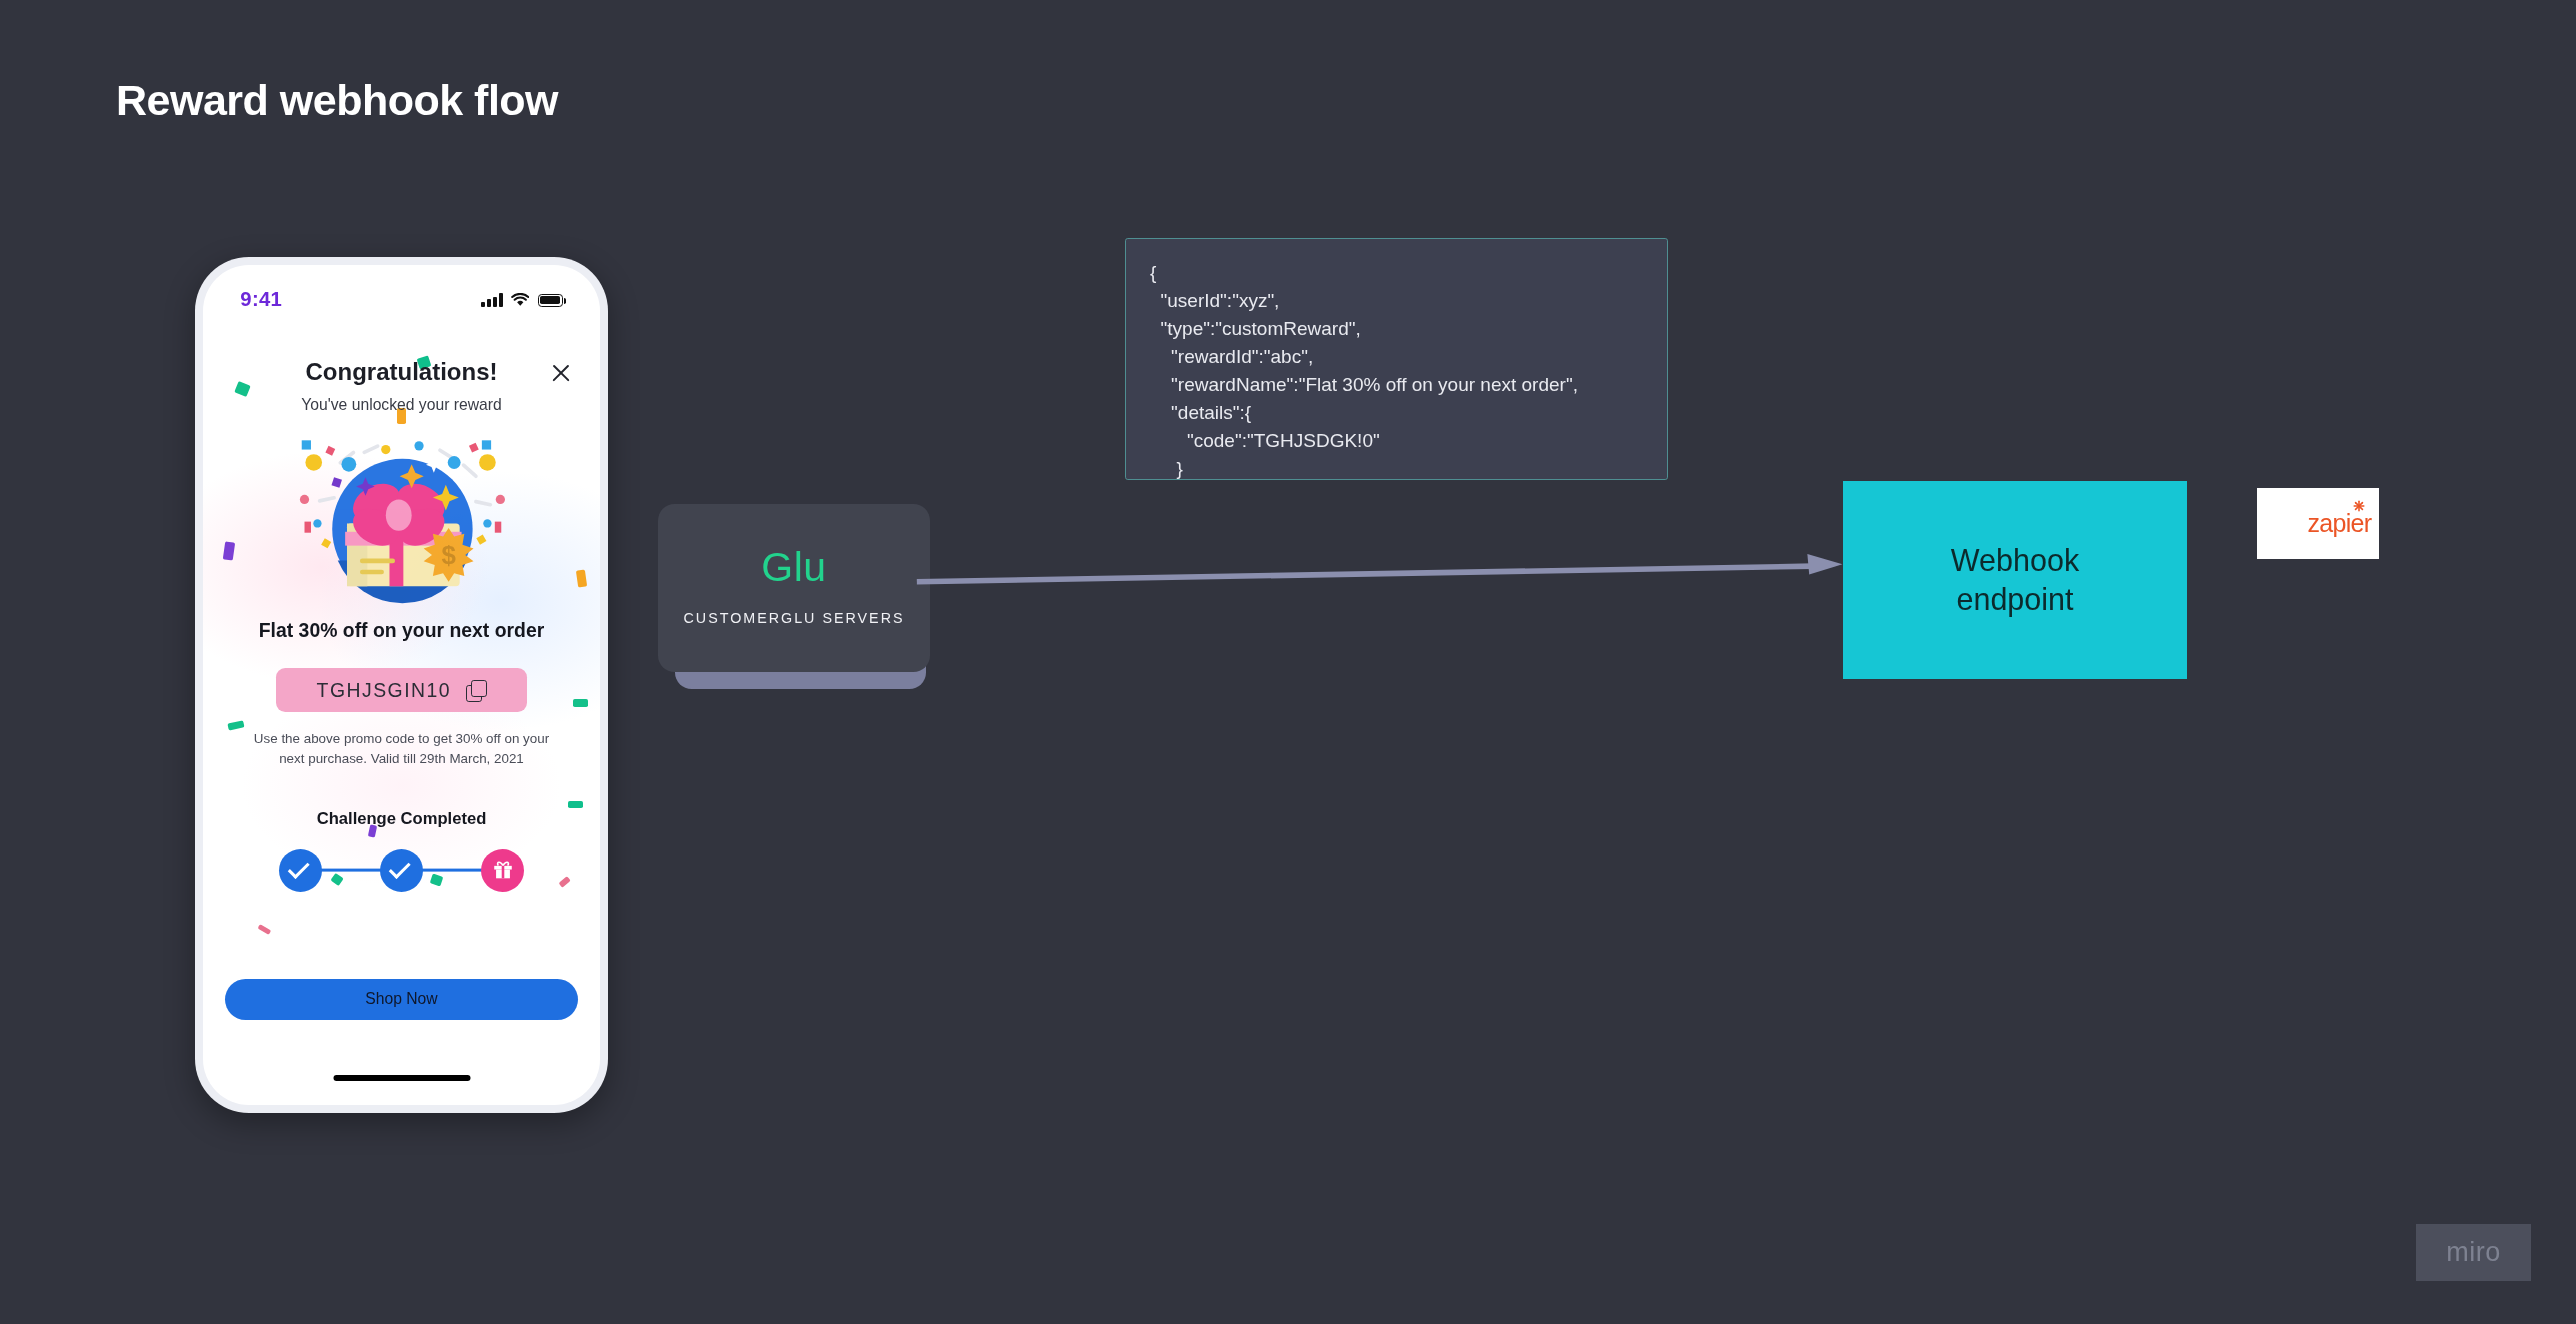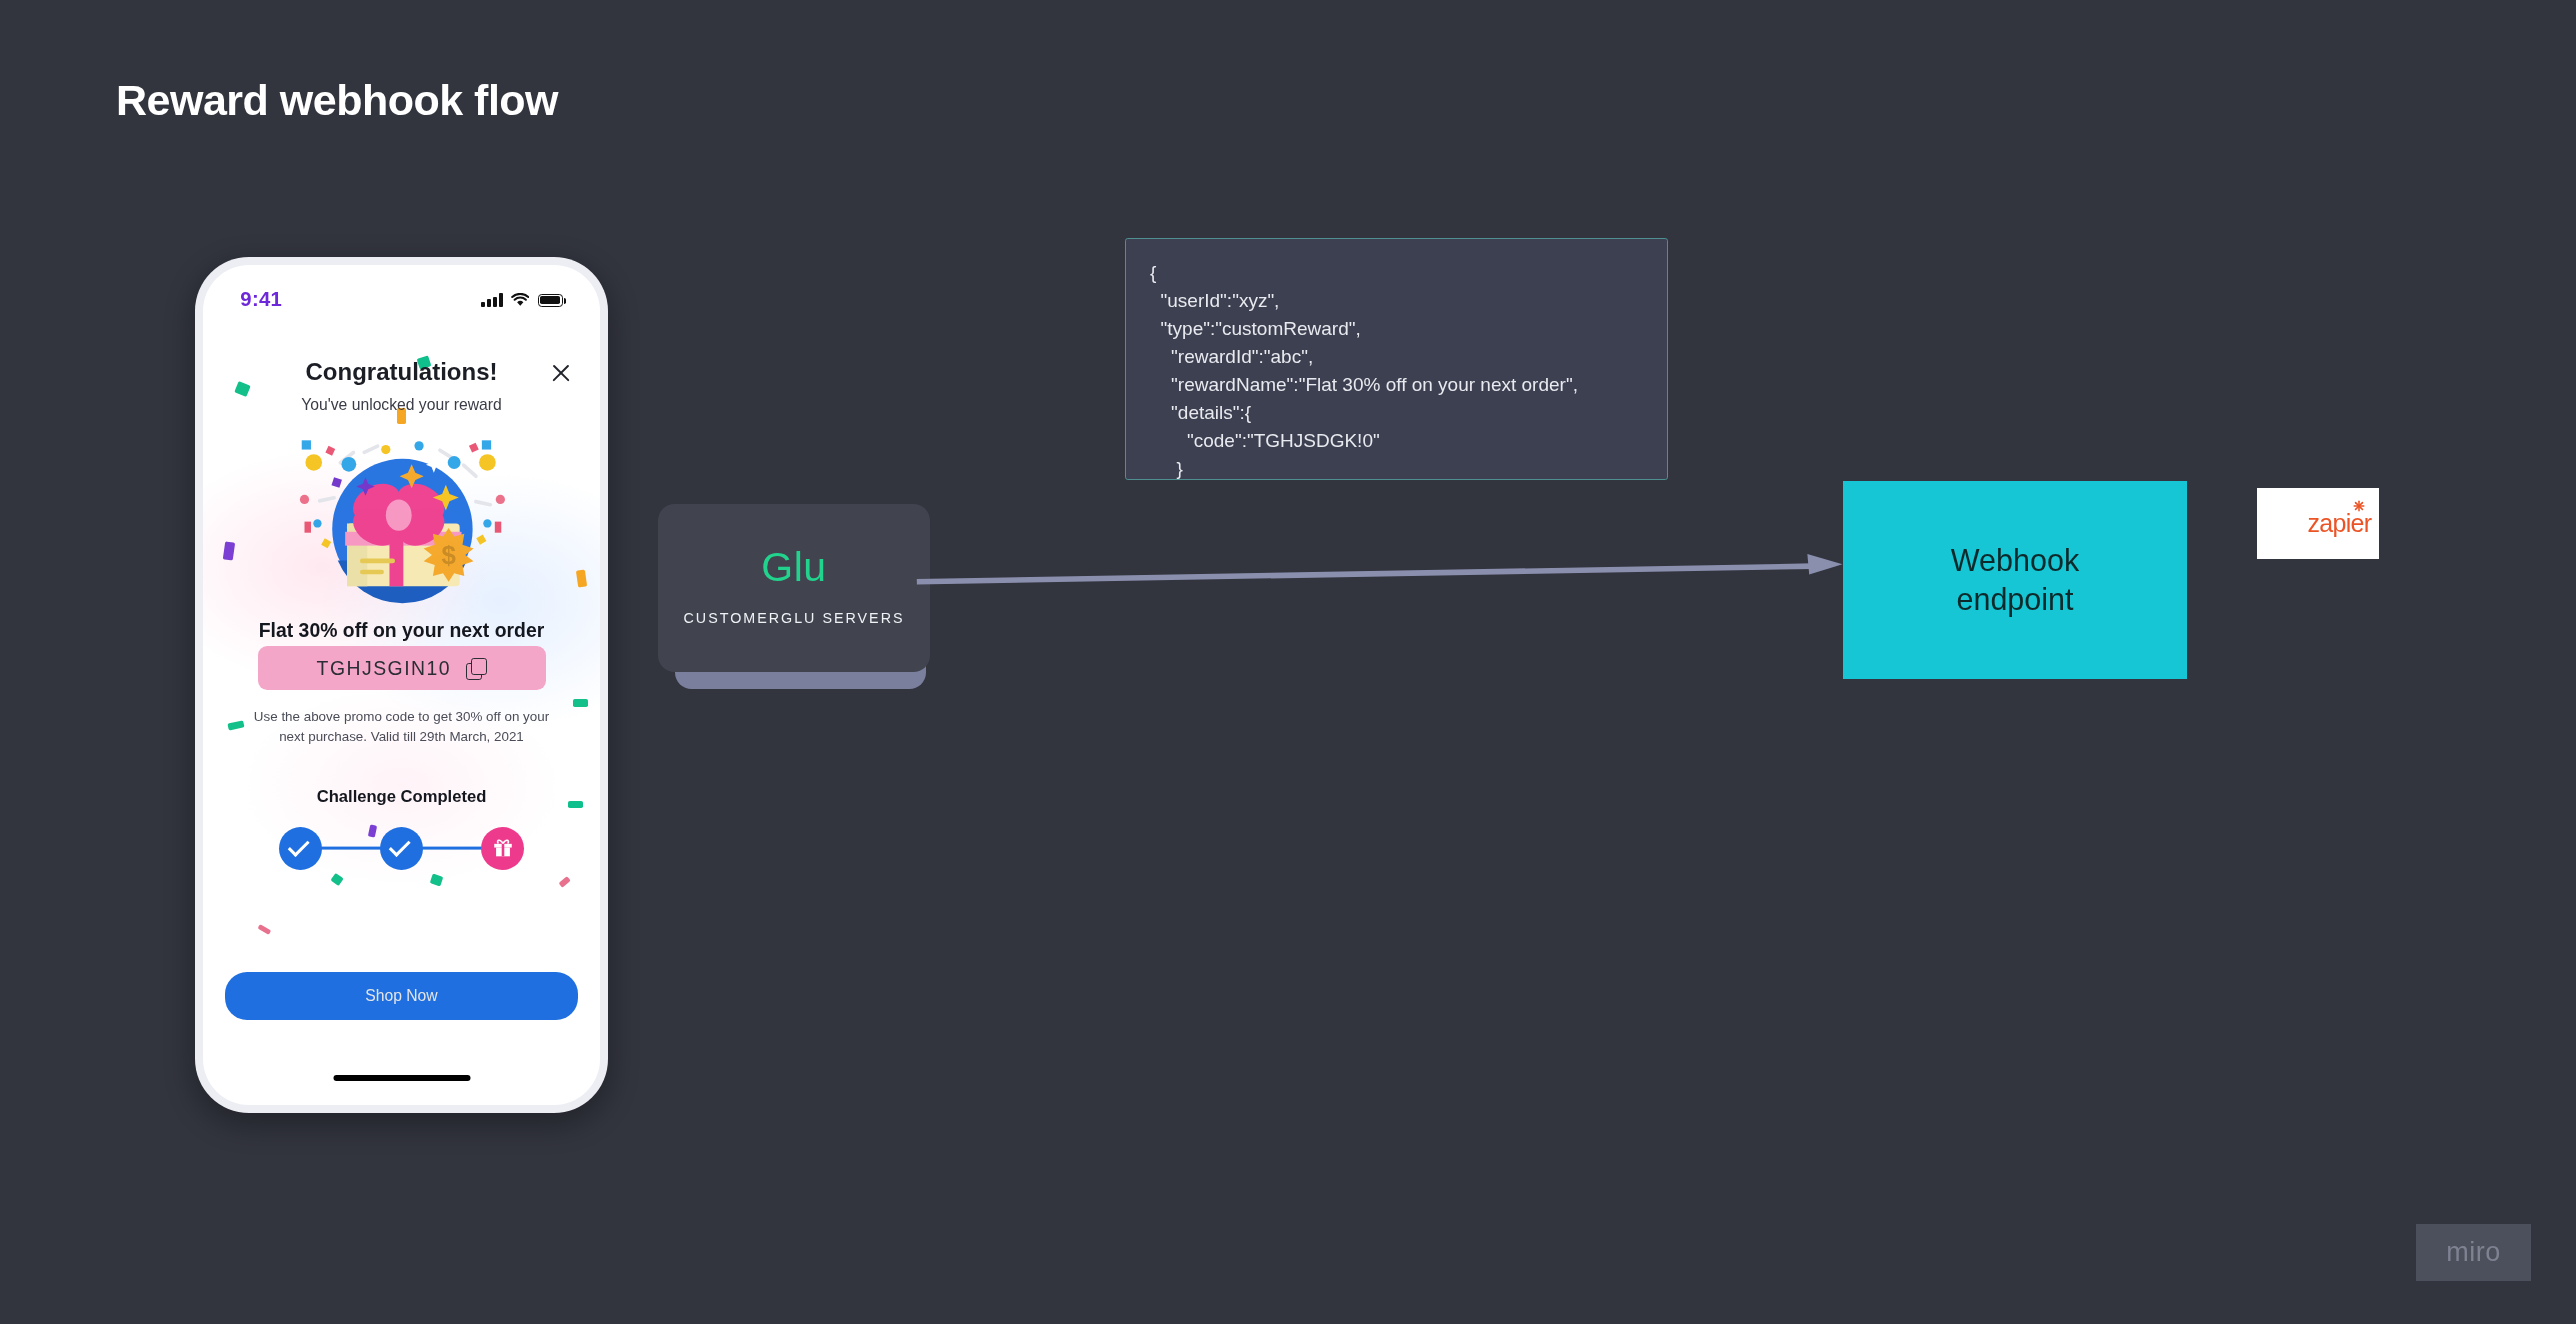--- a/index.html
+++ b/index.html
@@ -98,22 +98,22 @@
 
   #reward-headline {
     position:relative;
     text-align:center;
     font-size:19.4px; font-weight:bold; color:#15171f;
     margin-top:5.5px;
   }
 
   #promo-pill {
     position:relative;
-    margin:4px auto 0 auto;
-    width:288px; height:44px;
+    margin:26px auto 0 auto;
+    width:251px; height:44px;
     background:#f4a6c8;
     border-radius:9.2px;
     display:flex; align-items:center; justify-content:center; gap:15px;
     cursor:pointer;
   }
   #promo-code { font-size:19.4px; color:#2b2d36; letter-spacing:1.5px; }
   #copy-icon { width:20.3px; height:20.3px; position:relative; }
   #copy-icon::before {
     content:""; position:absolute; left:0; top:4.6px; width:14px; height:15px;
     border:1.8px solid #2b2d36; border-radius:2.8px;
@@ -154,24 +154,24 @@
     display:flex; align-items:center; justify-content:center;
     cursor:pointer;
   }
   .step.done { background:#1f6fe0; }
   .step.gift { background:#ee3a8c; }
   .check { width:20.3px; height:11px; border-left:3.2px solid #fff; border-bottom:3.2px solid #fff; transform:rotate(-45deg) translate(0.9px,-2.8px); }
 
   #shop-now-button {
     position:absolute;
     left:22px; right:22px; bottom:85px;
-    height:48px;
+    height:41px;
     background:#1f6fe0;
     border-radius:22px;
-    color:#e5e5e5; font-size:15.7px;
+    color:#0f172a; font-size:15.7px;
     display:flex; align-items:center; justify-content:center;
     cursor:pointer;
   }
   #home-indicator {
     position:absolute; left:50%; bottom:24px;
     transform:translateX(-50%);
     width:137px; height:5.5px;
     background:#000; border-radius:3.7px;
   }
 

